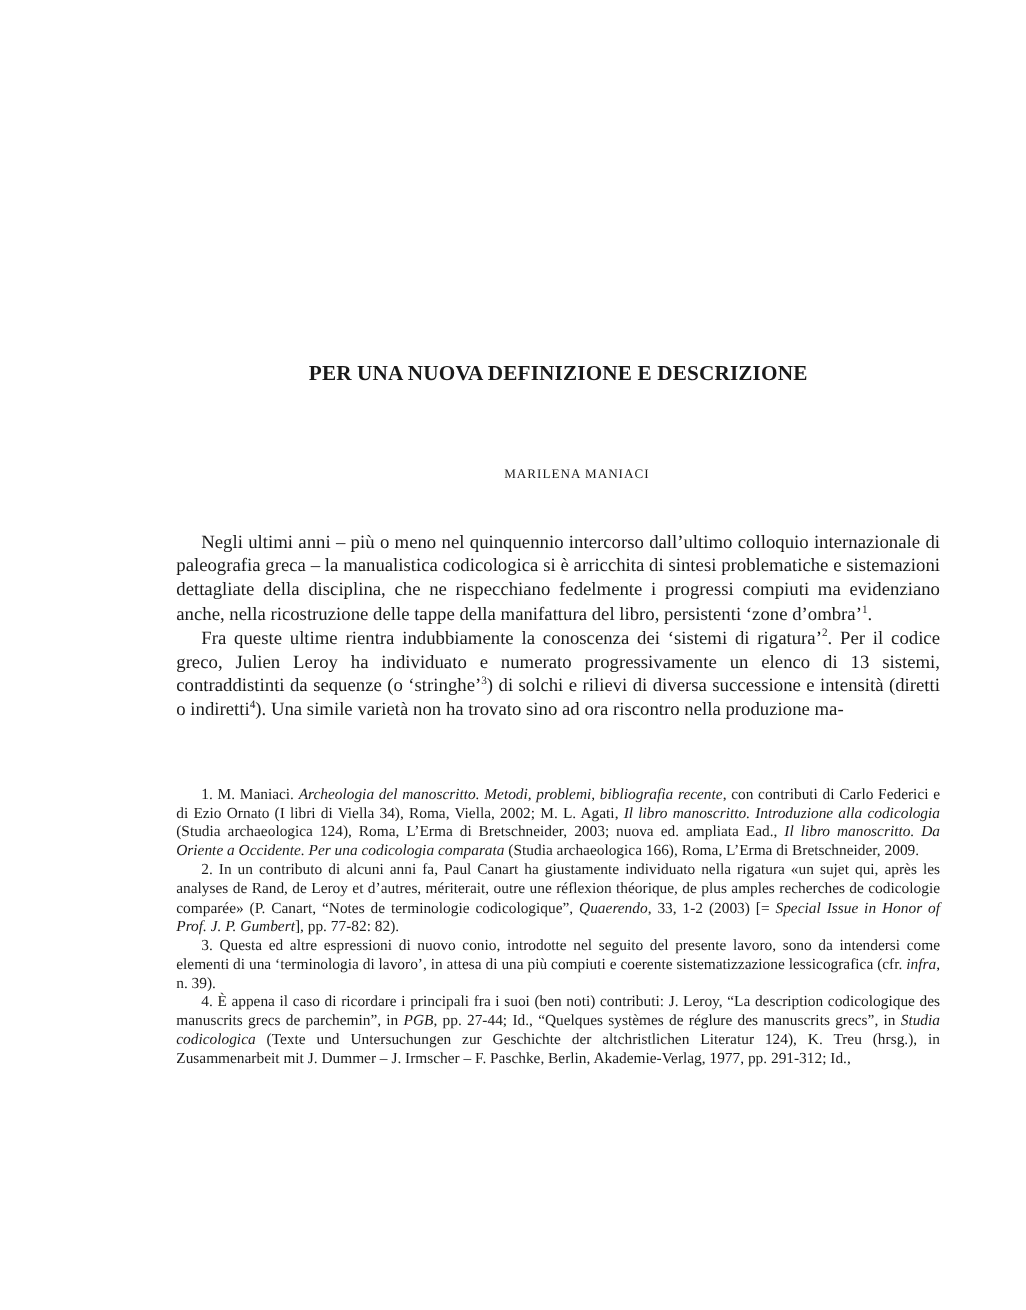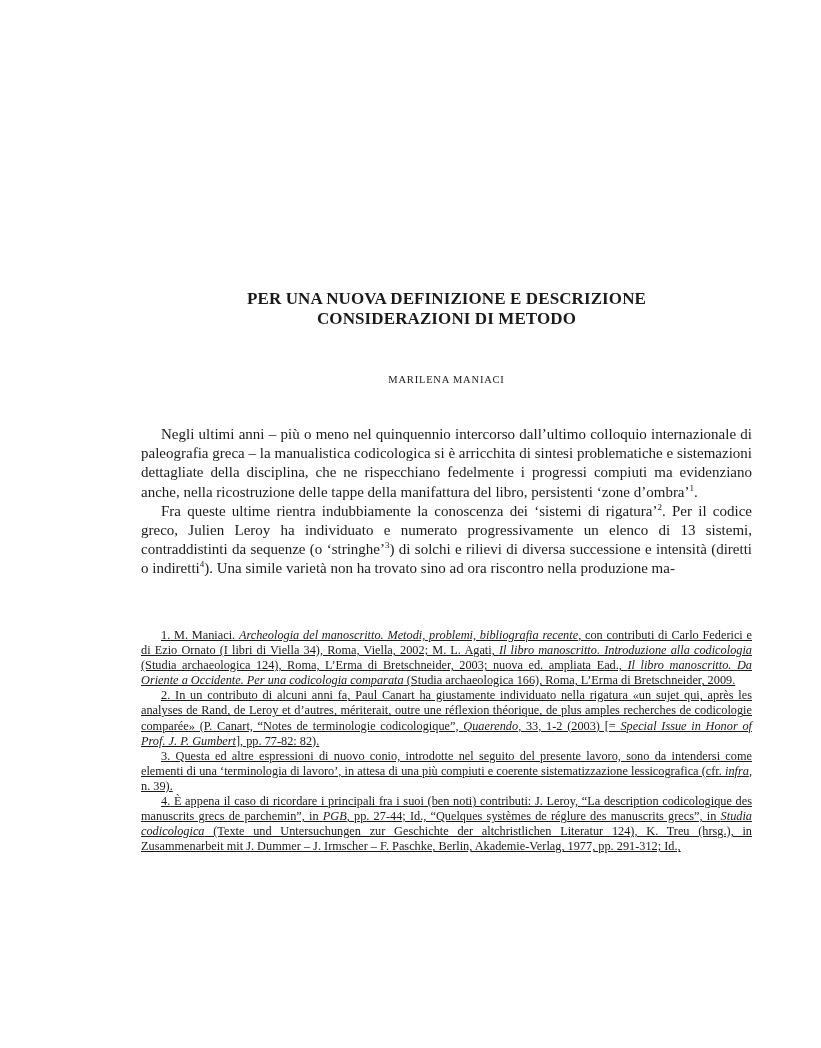--- a/index.html
+++ b/index.html
@@ -1,35 +1,34 @@
 <!DOCTYPE html>
 <html><head>
 <meta charset="utf-8">
 <style>
   html, body { margin: 0; padding: 0; background: #ffffff; }
   body { width: 821px; height: 1048px; position: relative; overflow: hidden; font-family: "Liberation Serif", "DejaVu Serif", serif; color: #1a1a1a; }
   .page { position: absolute; left: 0; top: 0; width: 821px; height: 1048px; margin-left: 36px; }
   .title { position: absolute; left: 105px; width: 611px; top: 289px; text-align: center; font-weight: bold; font-size: 17px; line-height: 20px; letter-spacing: 0.1px; }
   .title div { white-space: nowrap; }
-  .author { position: absolute; left: 105px; width: 611px; top: 374px; text-align: center; font-size: 10.5px; letter-spacing: 0.8px; }
+  .author { position: absolute; left: 120px; width: 611px; top: 374px; text-align: center; font-size: 10.5px; letter-spacing: 0.8px; }
   .body { position: absolute; left: 105px; width: 611px; top: 425px; font-size: 15px; line-height: 19.2px; text-align: justify; }
   .body p { margin: 0; text-indent: 20px; }
   .fn { position: absolute; left: 105px; width: 611px; top: 628px; font-size: 12.3px; line-height: 15.1px; text-align: justify; }
-  .fn p { margin: 0; text-indent: 20px; text-decoration: underline; }
+  .fn p { margin: 0; text-indent: 20px; }
   sup { font-size: 0.6em; line-height: 0; vertical-align: super; }
   i { font-style: italic; }
 </style>
 </head>
 <body>
 
 <div class="page">
 
   <div class="title">
     <div>PER UNA NUOVA DEFINIZIONE E DESCRIZIONE</div>
-    <div>CONSIDERAZIONI DI METODO</div>
   </div>
 
   <div class="author">MARILENA MANIACI</div>
 
   <div class="body">
     <p><span>Negli ultimi anni – più o meno nel quinquennio intercorso dall’ultimo colloquio internazionale di paleografia greca – la manualistica codicologica si è arricchita di sintesi problematiche e sistemazioni dettagliate della disciplina, che ne rispecchiano fedelmente i progressi compiuti ma evidenziano anche, nella ricostruzione delle tappe della manifattura del libro, persistenti ‘zone d’ombra’</span><sup>1</sup><span>.</span></p>
     <p><span>Fra queste ultime rientra indubbiamente la conoscenza dei ‘sistemi di rigatura’</span><sup>2</sup><span>. Per il codice greco, Julien Leroy ha individuato e numerato progressivamente un elenco di 13 sistemi, contraddistinti da sequenze (o ‘stringhe’</span><sup>3</sup><span>) di solchi e rilievi di diversa successione e intensità (diretti o indiretti</span><sup>4</sup><span>). Una simile varietà non ha trovato sino ad ora riscontro nella produzione ma-</span></p>
   </div>
 
   <div class="fn">

